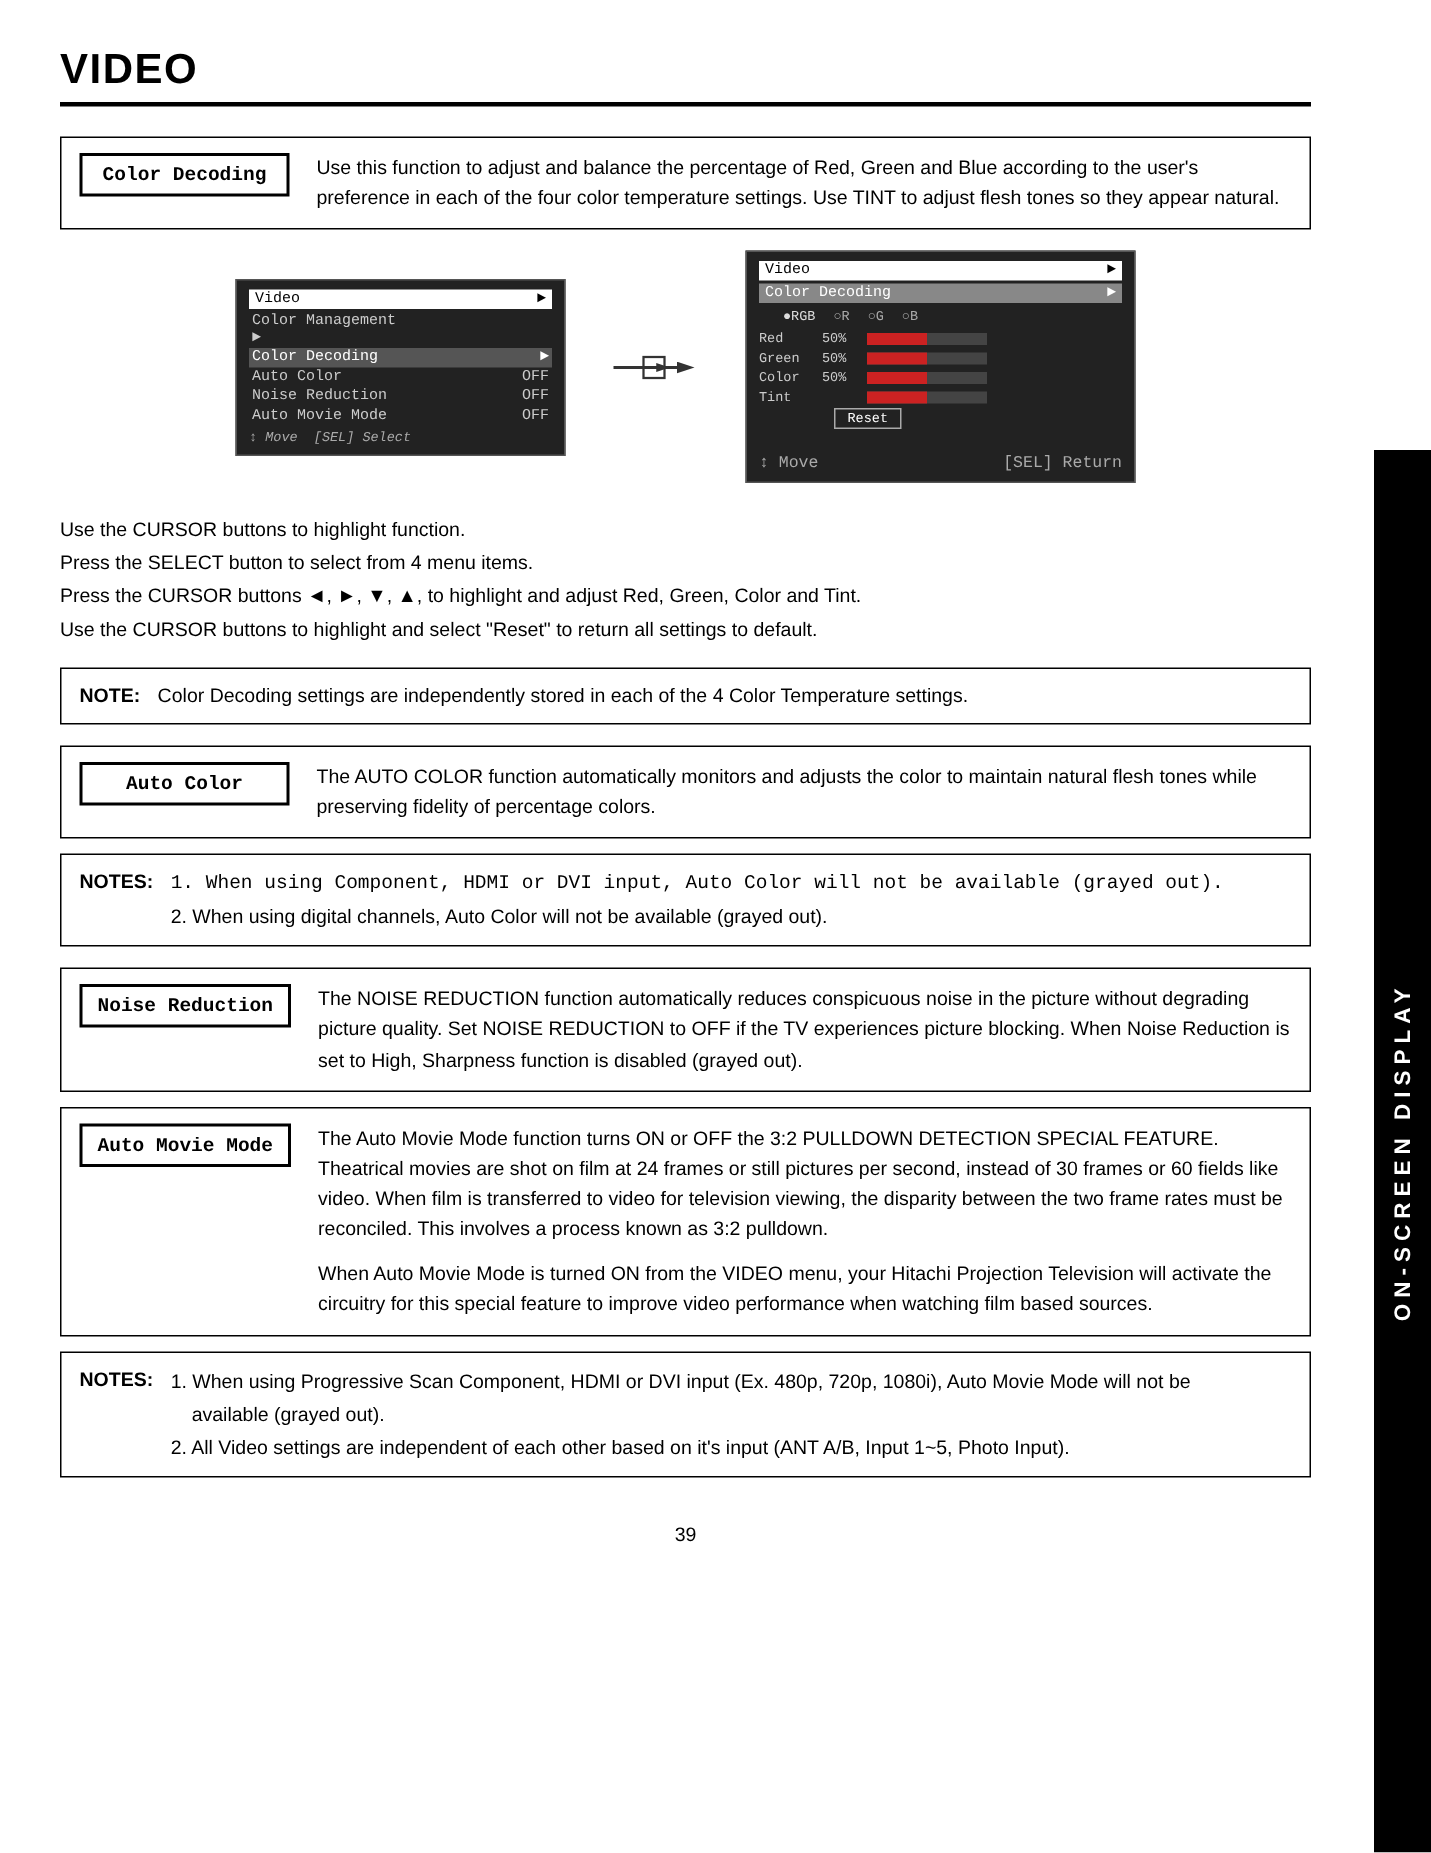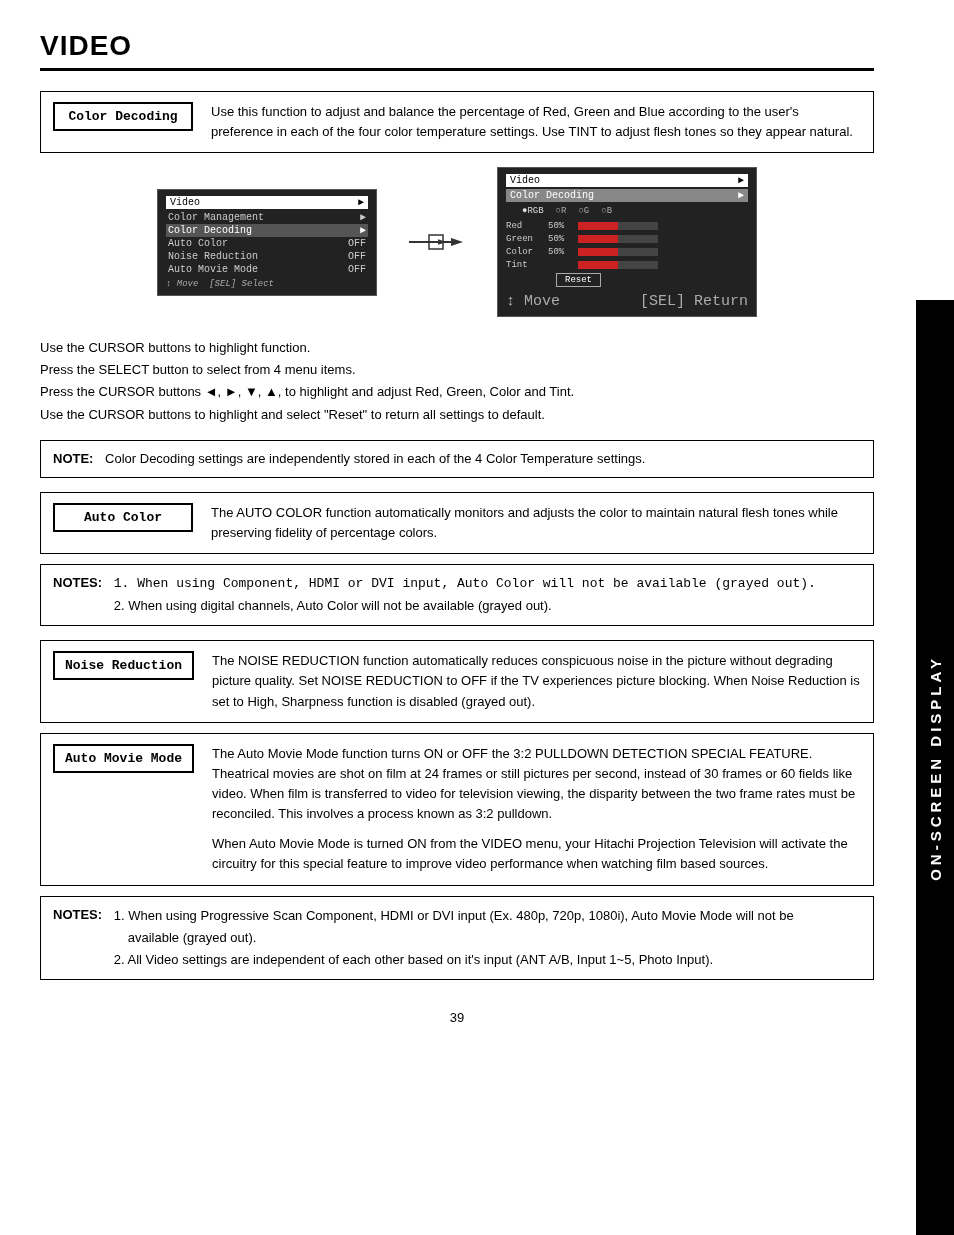--- a/index.html
+++ b/index.html
@@ -227,21 +227,21 @@
     <div class="section-desc">Use this function to adjust and balance the percentage of Red, Green and Blue according to the user's preference in each of the four color temperature settings.  Use TINT to adjust flesh tones so they appear natural.</div>
   </div>
 
   <div class="screenshot-area">
 
     <div class="menu-screen">
       <div class="menu-title">
         <span>Video</span>
         <span>►</span>
       </div>
-      <div class="menu-item" style="color:#ccc; display:flex; justify-content:space-between; padding:1px 2px; font-size:10px;">
+      <div class="menu-item" style="color:#ccc; display:flex; justify-content:center; padding:1px 2px; font-size:10px;flex-direction:column;">
         <span>Color Management</span>
           <span>►</span>
       </div>
       <div class="menu-item highlighted" style="background:#555; color:#fff; display:flex; justify-content:space-between; padding:1px 2px; font-size:10px;">
         <span>Color Decoding</span>
           <span>►</span>
       </div>
       <div class="menu-item" style="color:#ccc; display:flex; justify-content:space-between; padding:1px 2px; font-size:10px;">
         <span>Auto Color</span>
           <span>OFF</span>
@@ -314,21 +314,21 @@
       <div class="decode-row" style="display:flex; align-items:center; margin-bottom:4px; font-size:9px;">
         <span style="width:42px; color:#ccc;">Tint</span>
         <span style="width:30px; color:#ccc;"></span>
         <div style="width:80px; height:8px; background:#444; position:relative;">
           <div style="width:50%; height:100%; background:#cc2222;"></div>
         </div>
       </div>
       <div style="margin: 3px 0 3px 50px;">
         <span style="border:1px solid #aaa; color:#fff; padding:1px 8px; font-size:9px;">Reset</span>
       </div>
-      <div class="decode-nav" style="font-size:15px; color:#aaa; display:flex; justify-content:space-between; margin-top:8px;">
+      <div class="decode-nav" style="font-size:11px; color:#aaa; display:flex; justify-content:space-between; margin-top:18px;">
         <span>↕ Move</span>
         <span>[SEL] Return</span>
       </div>
     </div>
   </div>
 
   <div class="instructions">
     <div>Use the CURSOR buttons to highlight function.</div>
     <div>Press the SELECT button to select from 4 menu items.</div>
     <div>Press the CURSOR buttons ◄, ►, ▼, ▲, to highlight and adjust Red, Green, Color and Tint.</div>

